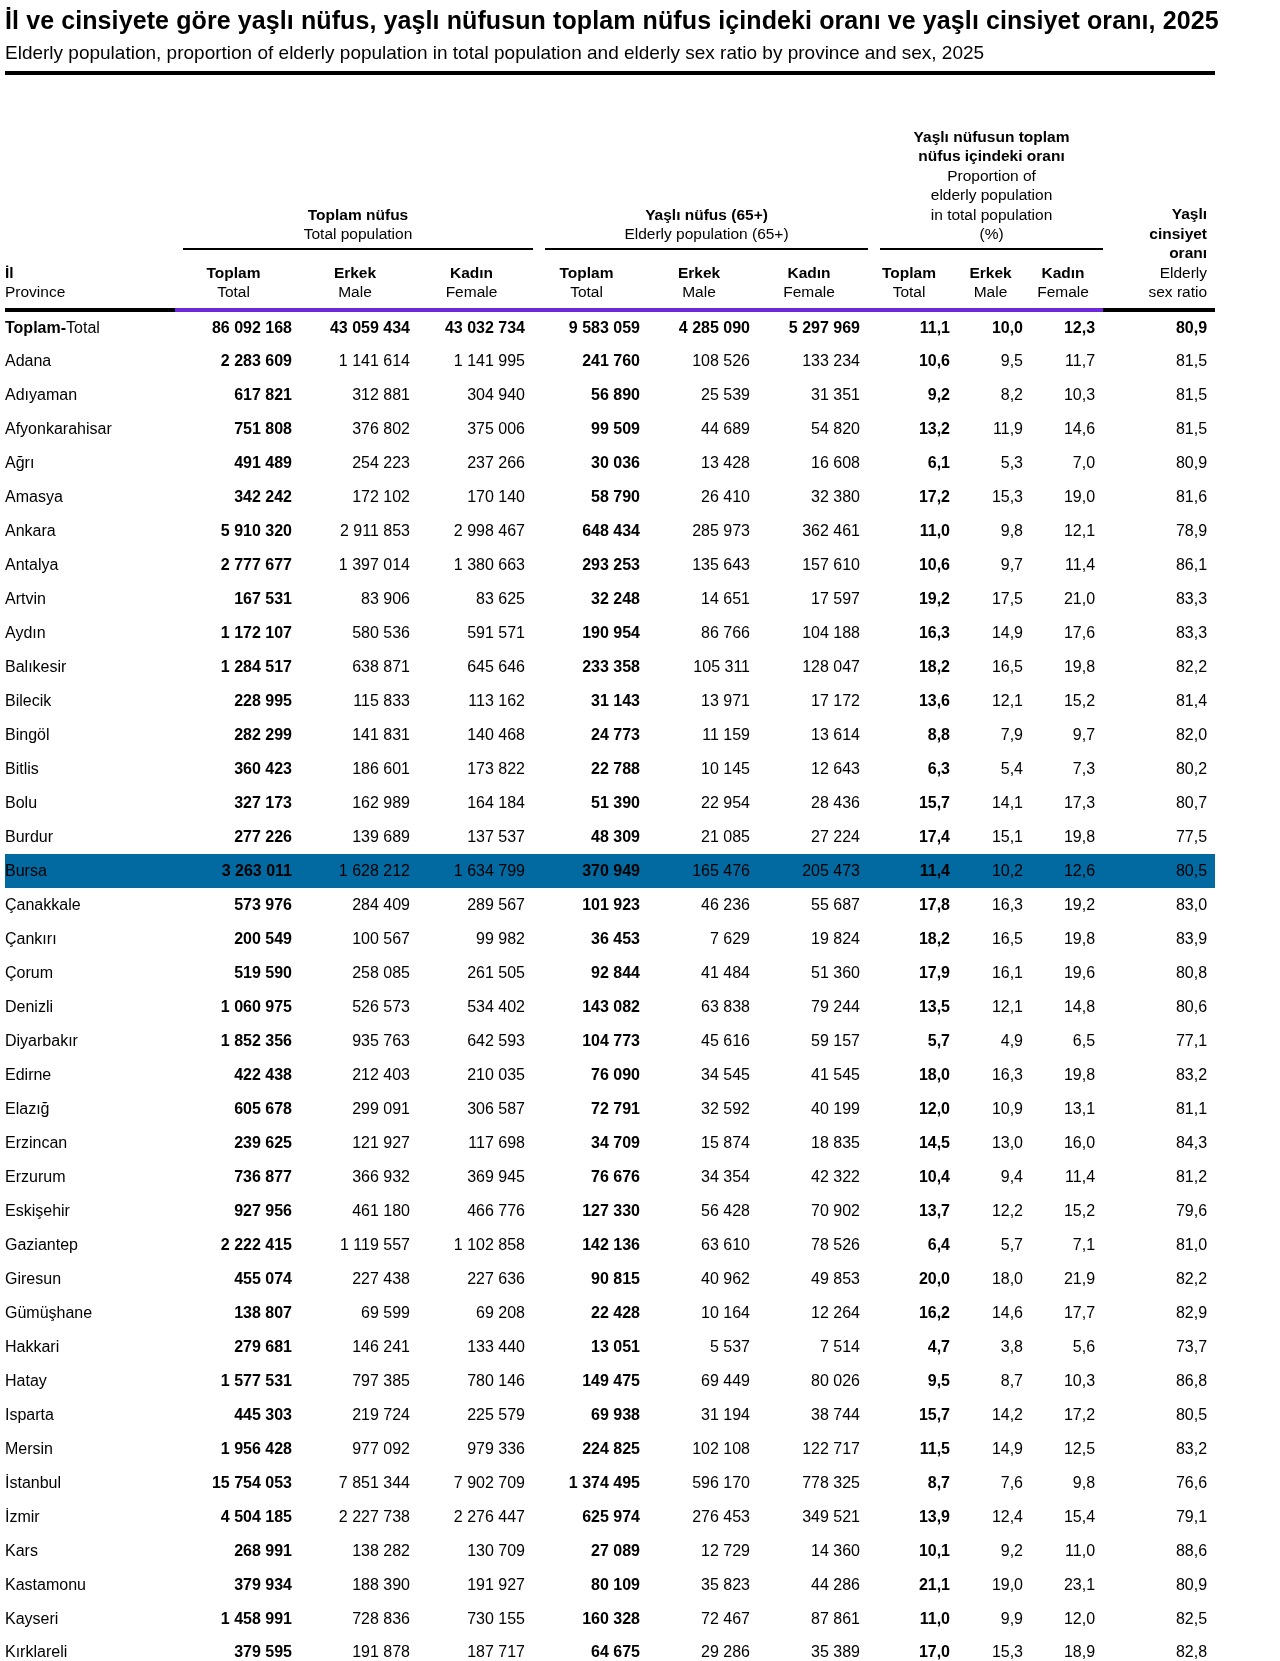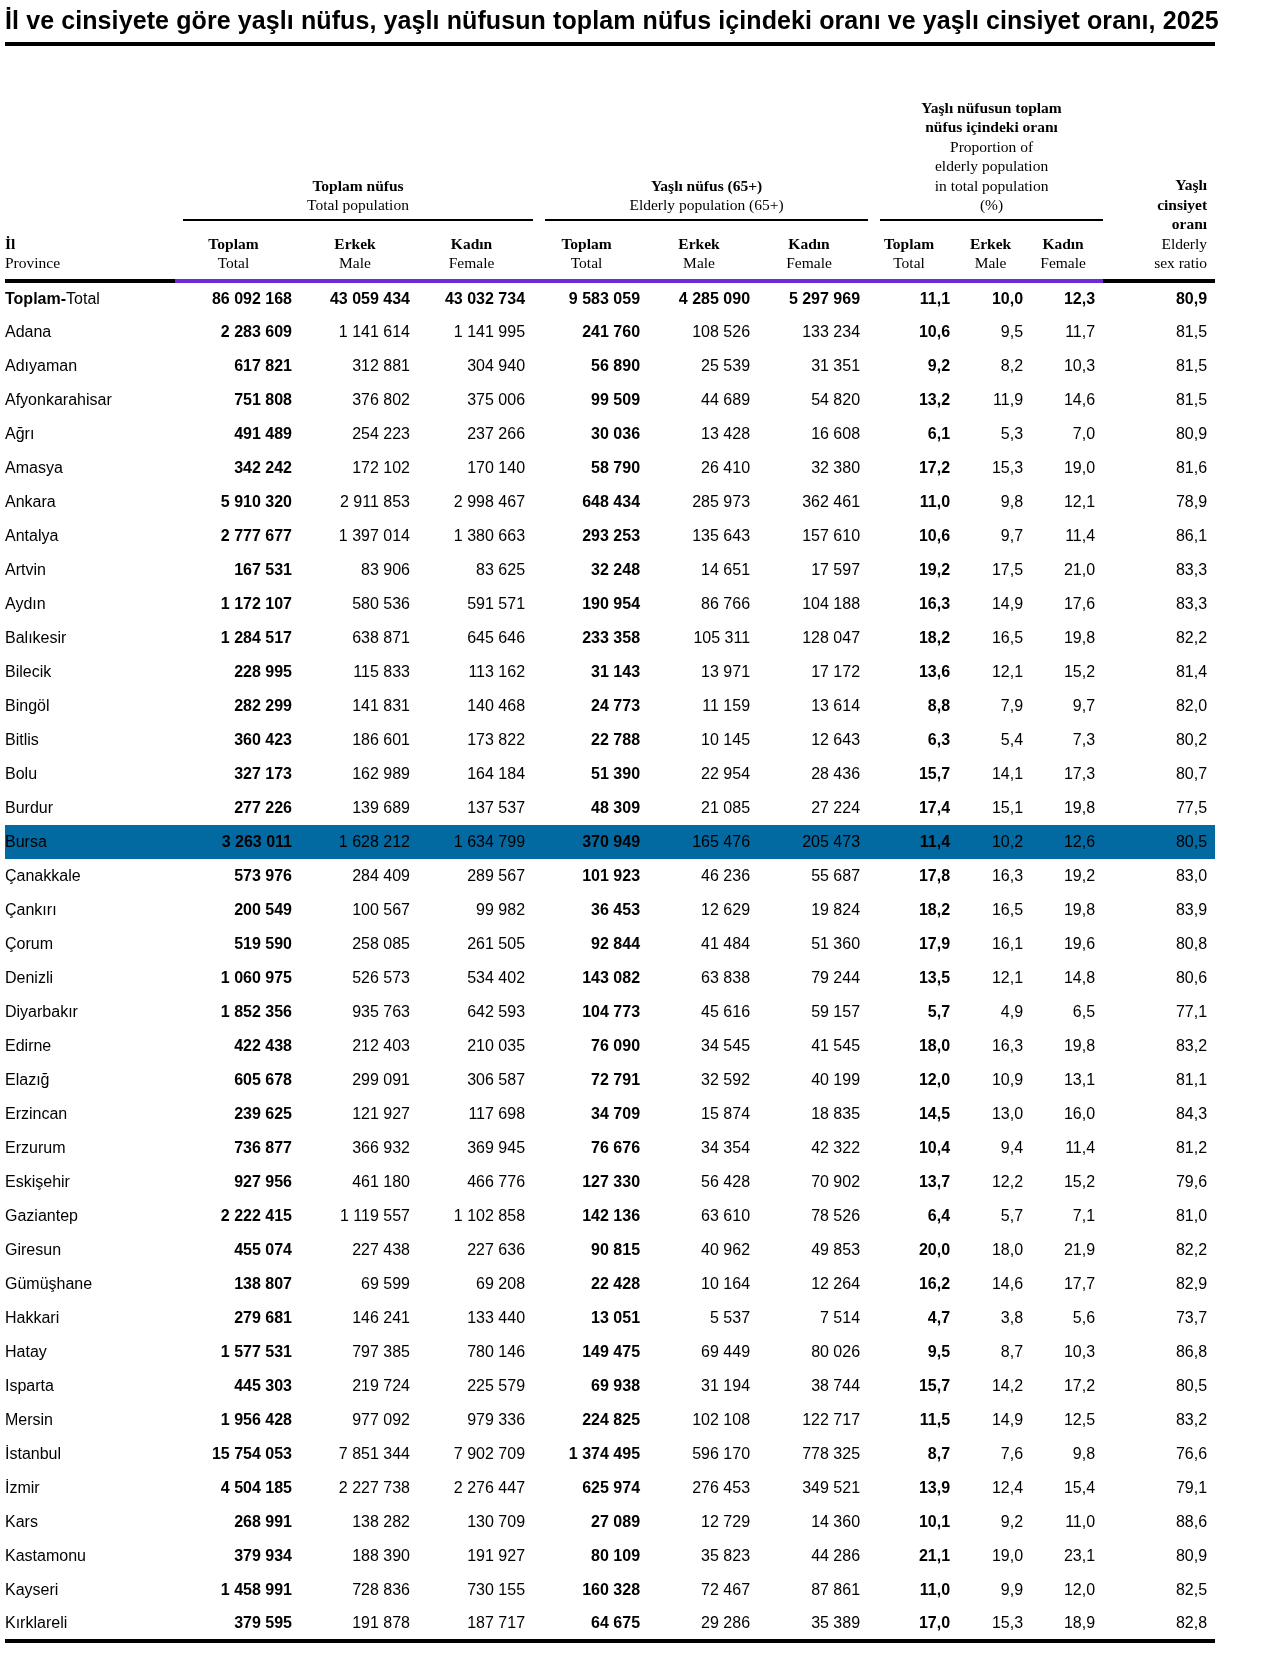--- a/index.html
+++ b/index.html
@@ -14,21 +14,21 @@
   .subtitle { font-size: 19px; font-weight: normal; margin-top: 7px; }
   .top-rule { width: 1210px; height: 4px; background: #000; margin-top: 7px; }
 
   table { width: 1210px; border-collapse: collapse; table-layout: fixed; }
   th, td { padding: 0; }
   .b { font-weight: bold; }
   .n { font-weight: normal; }
   .pre { white-space: pre-line; }
 
   
-  thead th { font-weight: normal; font-size: 15.5px; line-height: 1.26; font-family: Liberation Serif, serif; }
+  thead th { font-weight: normal; font-size: 15.5px; line-height: 1.26; }
   tr.grprow th { vertical-align: bottom; height: 175px; }
   .grpin { text-align: center; padding-bottom: 4px; border-bottom: 2.5px solid #000; }
   th.g1 .grpin { margin-left: 8px; margin-top: 30px; }
   th.g2 .grpin { margin-left: 12px; }
   th.g3 .grpin { margin-left: 12px; }
   th.il-head { text-align: left; vertical-align: bottom;
                border-bottom: 4px solid #000; padding-bottom: 6px; }
   th.ratio-head { text-align: right; vertical-align: bottom;
                   border-bottom: 4px solid #000; padding: 0 8px 6px 0; }
   tr.subhead th { vertical-align: bottom; height: 60px;
@@ -40,20 +40,21 @@
   tbody tr { height: 34px; }
   tbody td.prov { text-align: left; padding: 0; }
   tbody tr.total td { font-weight: bold; }
   tbody tr:last-child td { border-bottom: 4px solid #000; }
 </style>
 </head>
 <body>
 
 <div class="page">
   <div class="title">İl ve cinsiyete göre yaşlı nüfus, yaşlı nüfusun toplam nüfus içindeki oranı ve yaşlı cinsiyet oranı, 2025</div>
+  <div class="subtitle">Elderly population, proportion of elderly population in total population and elderly sex ratio by province and sex, 2025</div>
   <div class="top-rule"></div>
 
   <table>
     <colgroup>
       <col style="width:170px">
         <col style="width:125px">
         <col style="width:118px">
       <col style="width:115px">
         <col style="width:115px">
         <col style="width:110px">
@@ -372,21 +373,21 @@
           <td>16,3</td>
           <td>19,2</td>
           <td>83,0</td>
         </tr>
         <tr>
           <td class="prov">Çankırı</td>
           <td class="b">200 549</td>
           <td>100 567</td>
           <td>99 982</td>
           <td class="b">36 453</td>
-          <td>12 629</td>
+          <td>7 629</td>
           <td>19 824</td>
           <td class="b">18,2</td>
           <td>16,5</td>
           <td>19,8</td>
           <td>83,9</td>
         </tr>
         <tr>
           <td class="prov">Çorum</td>
           <td class="b">519 590</td>
           <td>258 085</td>

